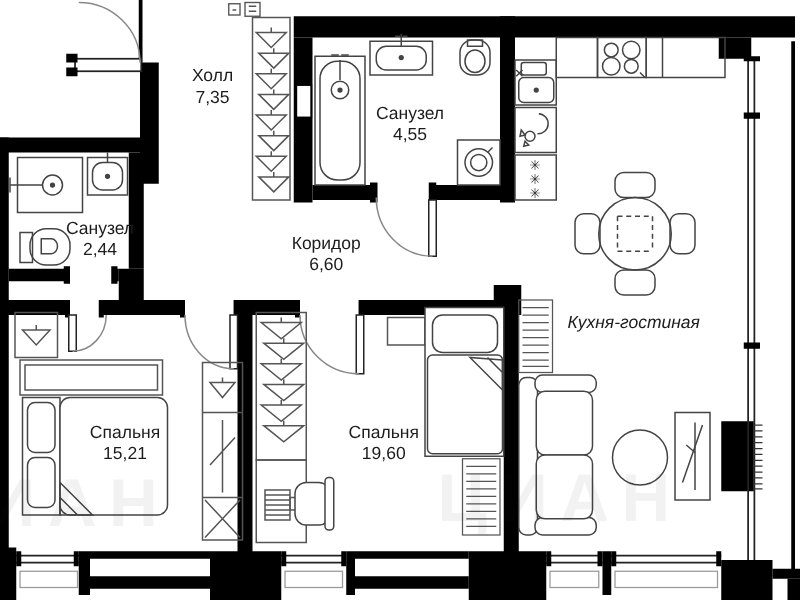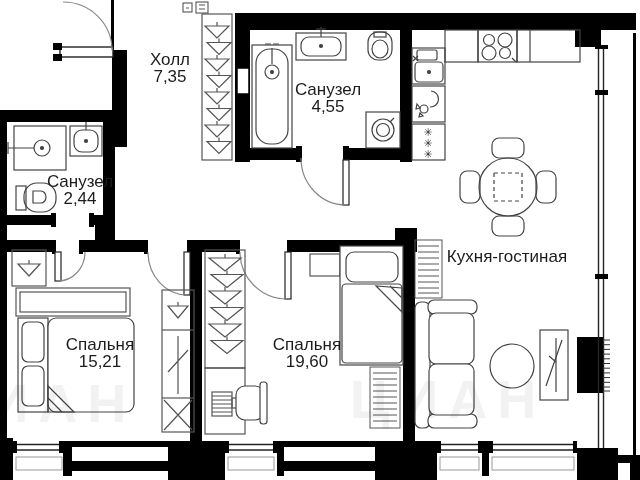--- a/index.html
+++ b/index.html
@@ -3,21 +3,21 @@
 <meta charset="utf-8">
 <style>
   html,body{margin:0;padding:0;background:#fff;}
   .plan{
     position:relative;width:640px;height:480px;background:#fff;overflow:hidden;
     font-family:"Liberation Sans", sans-serif;
   }
   .plan svg{position:absolute;left:0;top:0;}
   .room-label{
     position:absolute;transform:translateX(-50%);text-align:center;
-    color:#1c1c1c;font-size:17px;line-height:16.5px;white-space:nowrap;
+    color:#1c1c1c;font-size:14px;line-height:16.5px;white-space:nowrap;
   }
   .watermark{
     position:absolute;color:rgba(40,40,40,0.06);font-size:54px;font-weight:bold;
     letter-spacing:10px;pointer-events:none;user-select:none;
   }
 </style>
 </head>
 <body>
 
 <div class="plan">
@@ -324,21 +324,25 @@
     <div>7,35</div>
   </div>
   <div class="room-label" style="left:328px;top:82px;">
     <div>Санузел</div>
     <div>4,55</div>
   </div>
   <div class="room-label" style="left:80px;top:174px;">
     <div>Санузел</div>
     <div>2,44</div>
   </div>
-  <div class="room-label" style="left:507px;top:249px;">
+  <div class="room-label" style="left:261px;top:186px;">
+    <div>Коридор</div>
+    <div>6,60</div>
+  </div>
+  <div class="room-label" style="left:507px;top:249px;font-style:italic;">
     <div>Кухня-гостиная</div>
   </div>
   <div class="room-label" style="left:100px;top:337px;">
     <div>Спальня</div>
     <div>15,21</div>
   </div>
   <div class="room-label" style="left:307px;top:337px;">
     <div>Спальня</div>
     <div>19,60</div>
   </div>

